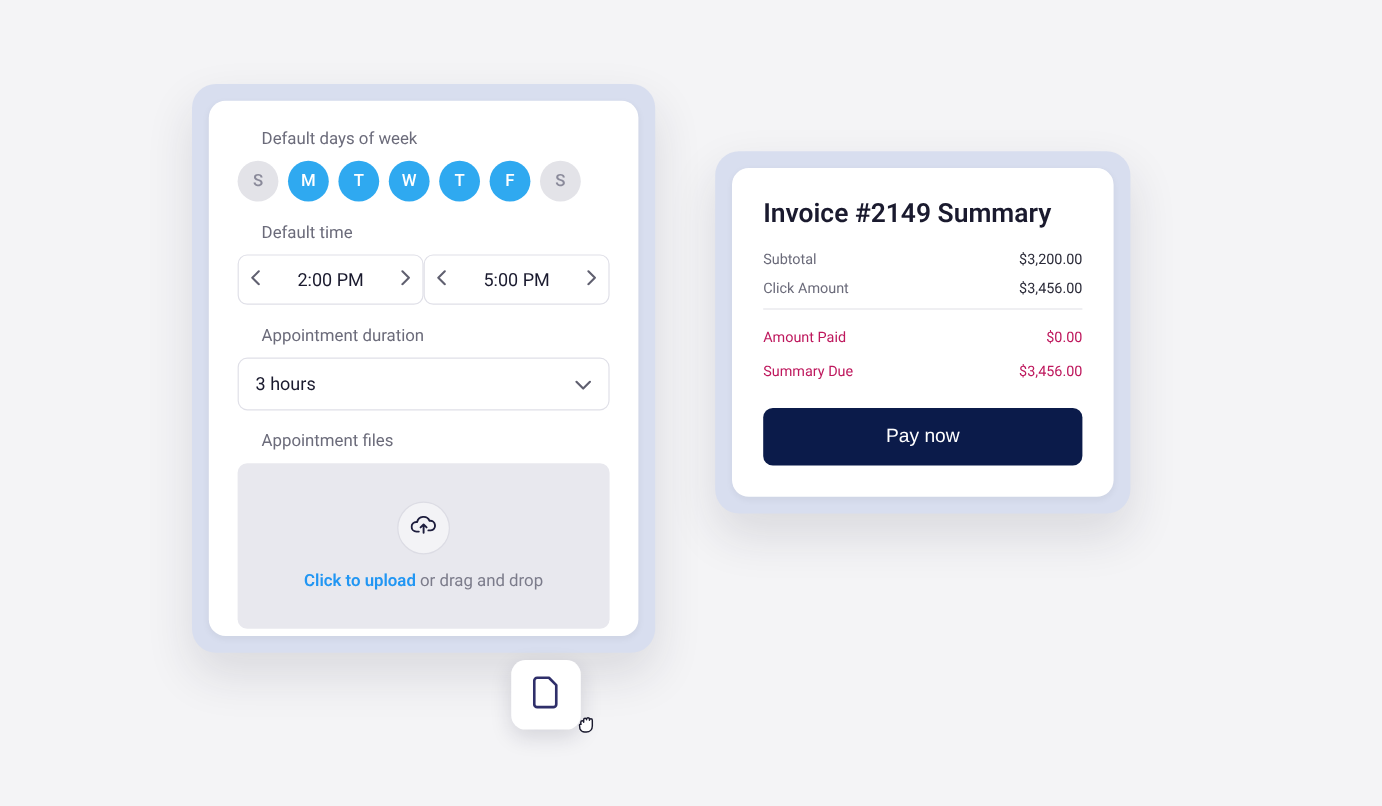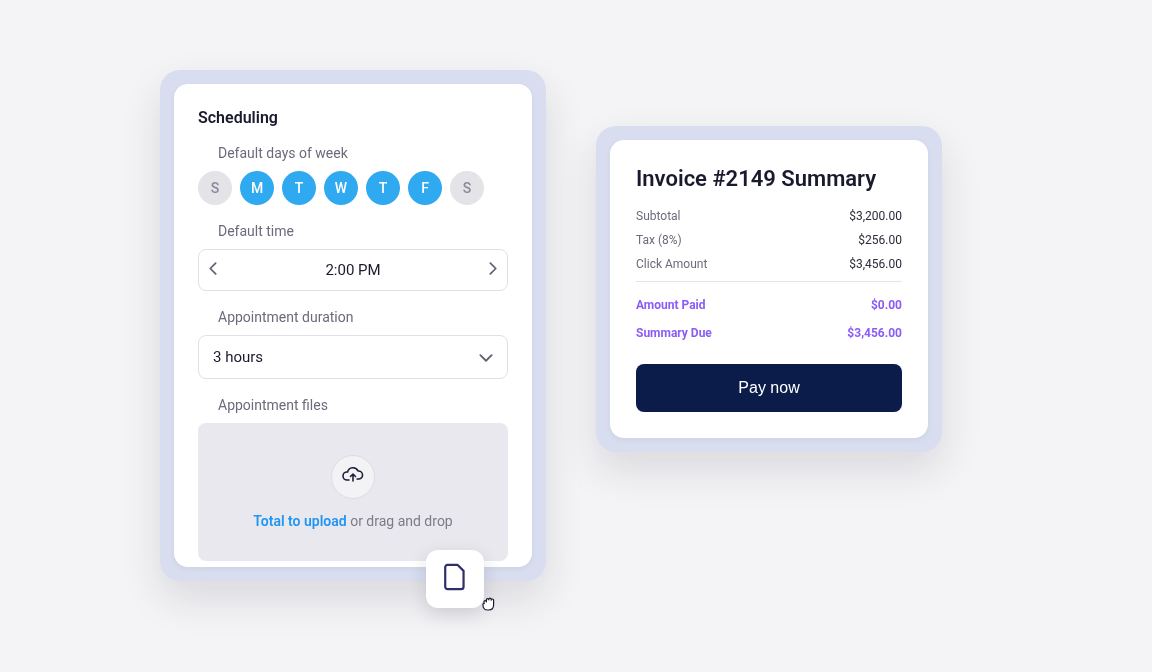--- a/index.html
+++ b/index.html
@@ -179,40 +179,39 @@
       font-size: 12px;
       margin-bottom: 10px;
     }
     .inv-light-label { color: #6b6b7a; }
     .inv-light-value { color: #2c2c3a; }
     .invoice-divider {
       border: none;
       border-top: 1px solid #e4e4ea;
       margin: 10px 0 16px 0;
     }
-    .inv-bold { font-weight: 700; color: #8b5cf6; }
+    .inv-bold { font-weight: 400; color: #be185d; }
     .pay-btn {
       width: 100%;
       height: 48px;
       background: #0b1b4a;
       color: #ffffff;
       font-size: 16px;
       font-weight: 500;
       border: none;
       border-radius: 8px;
       cursor: pointer;
       margin-top: 10px;
     }
   </style>
 </head>
 <body>
 
 <div class="card-outer scheduling-outer">
   <div class="card-inner scheduling-inner">
-    <div class="section-title">Scheduling</div>
 
     <div class="field-label">Default days of week</div>
     <div class="days-row">
       <div class="day-chip day-off">S</div>
       <div class="day-chip day-on">M</div>
       <div class="day-chip day-on">T</div>
       <div class="day-chip day-on">W</div>
       <div class="day-chip day-on">T</div>
       <div class="day-chip day-on">F</div>
       <div class="day-chip day-off">S</div>
@@ -226,20 +225,33 @@
               <path d="M6 1 L1 6 L6 11" stroke="#606070" stroke-width="1.6" fill="none" stroke-linecap="round" stroke-linejoin="round"></path>
             </svg>
         </span>
         <span class="time-value">2:00 PM</span>
         <span class="time-chevron">
           <svg width="9" height="13" viewBox="0 0 8 12">
               <path d="M2 1 L7 6 L2 11" stroke="#606070" stroke-width="1.6" fill="none" stroke-linecap="round" stroke-linejoin="round"></path>
             </svg>
         </span>
       </div>
+      <div class="time-picker">
+        <span class="time-chevron">
+          <svg width="9" height="13" viewBox="0 0 8 12">
+              <path d="M6 1 L1 6 L6 11" stroke="#606070" stroke-width="1.6" fill="none" stroke-linecap="round" stroke-linejoin="round"></path>
+            </svg>
+        </span>
+        <span class="time-value">5:00 PM</span>
+        <span class="time-chevron">
+          <svg width="9" height="13" viewBox="0 0 8 12">
+              <path d="M2 1 L7 6 L2 11" stroke="#606070" stroke-width="1.6" fill="none" stroke-linecap="round" stroke-linejoin="round"></path>
+            </svg>
+        </span>
+      </div>
     </div>
 
     <div class="field-label">Appointment duration</div>
     <div class="dropdown">
       <span class="dropdown-value">3 hours</span>
       <span>
         <svg width="14" height="9" viewBox="0 0 12 8">
             <path d="M1 1 L6 6 L11 1" stroke="#606070" stroke-width="1.6" fill="none" stroke-linecap="round" stroke-linejoin="round"></path>
           </svg>
       </span>
@@ -249,21 +261,21 @@
     <div class="upload-zone">
       <div class="upload-icon-circle">
         <span>
           <svg width="22" height="18" viewBox="0 0 22 18">
             <path d="M7 14 H5 a4 4 0 0 1 0 -8 c0.2 0 0.4 0 0.6 0.05 A5.5 5.5 0 0 1 16 5 a4 4 0 0 1 1 8 h-2" stroke="#1d1d3d" stroke-width="1.6" fill="none" stroke-linecap="round" stroke-linejoin="round"></path>
             <path d="M11 15 V8 M8.5 10.5 L11 8 L13.5 10.5" stroke="#1d1d3d" stroke-width="1.6" fill="none" stroke-linecap="round" stroke-linejoin="round"></path>
           </svg>
         </span>
       </div>
       <div class="upload-text">
-        <span class="upload-link">Total to upload</span>
+        <span class="upload-link">Click to upload</span>
         <span> </span>
         <span>or drag and drop</span>
       </div>
     </div>
   </div>
 </div>
 
 <div class="file-drag">
   <span>
     <svg width="22" height="28" viewBox="0 0 18 22">
@@ -279,24 +291,20 @@
 
 <div class="card-outer invoice-outer">
   <div class="card-inner invoice-inner">
     <div class="invoice-title">Invoice #2149 Summary</div>
 
     <div class="invoice-row">
       <span class="inv-light-label">Subtotal</span>
       <span class="inv-light-value">$3,200.00</span>
     </div>
     <div class="invoice-row">
-      <span class="inv-light-label">Tax (8%)</span>
-      <span class="inv-light-value">$256.00</span>
-    </div>
-    <div class="invoice-row">
       <span class="inv-light-label">Click Amount</span>
       <span class="inv-light-value">$3,456.00</span>
     </div>
 
     <hr class="invoice-divider">
 
     <div class="invoice-row" style="margin-bottom:14px;">
       <span class="inv-bold">Amount Paid</span>
       <span class="inv-bold">$0.00</span>
     </div>

